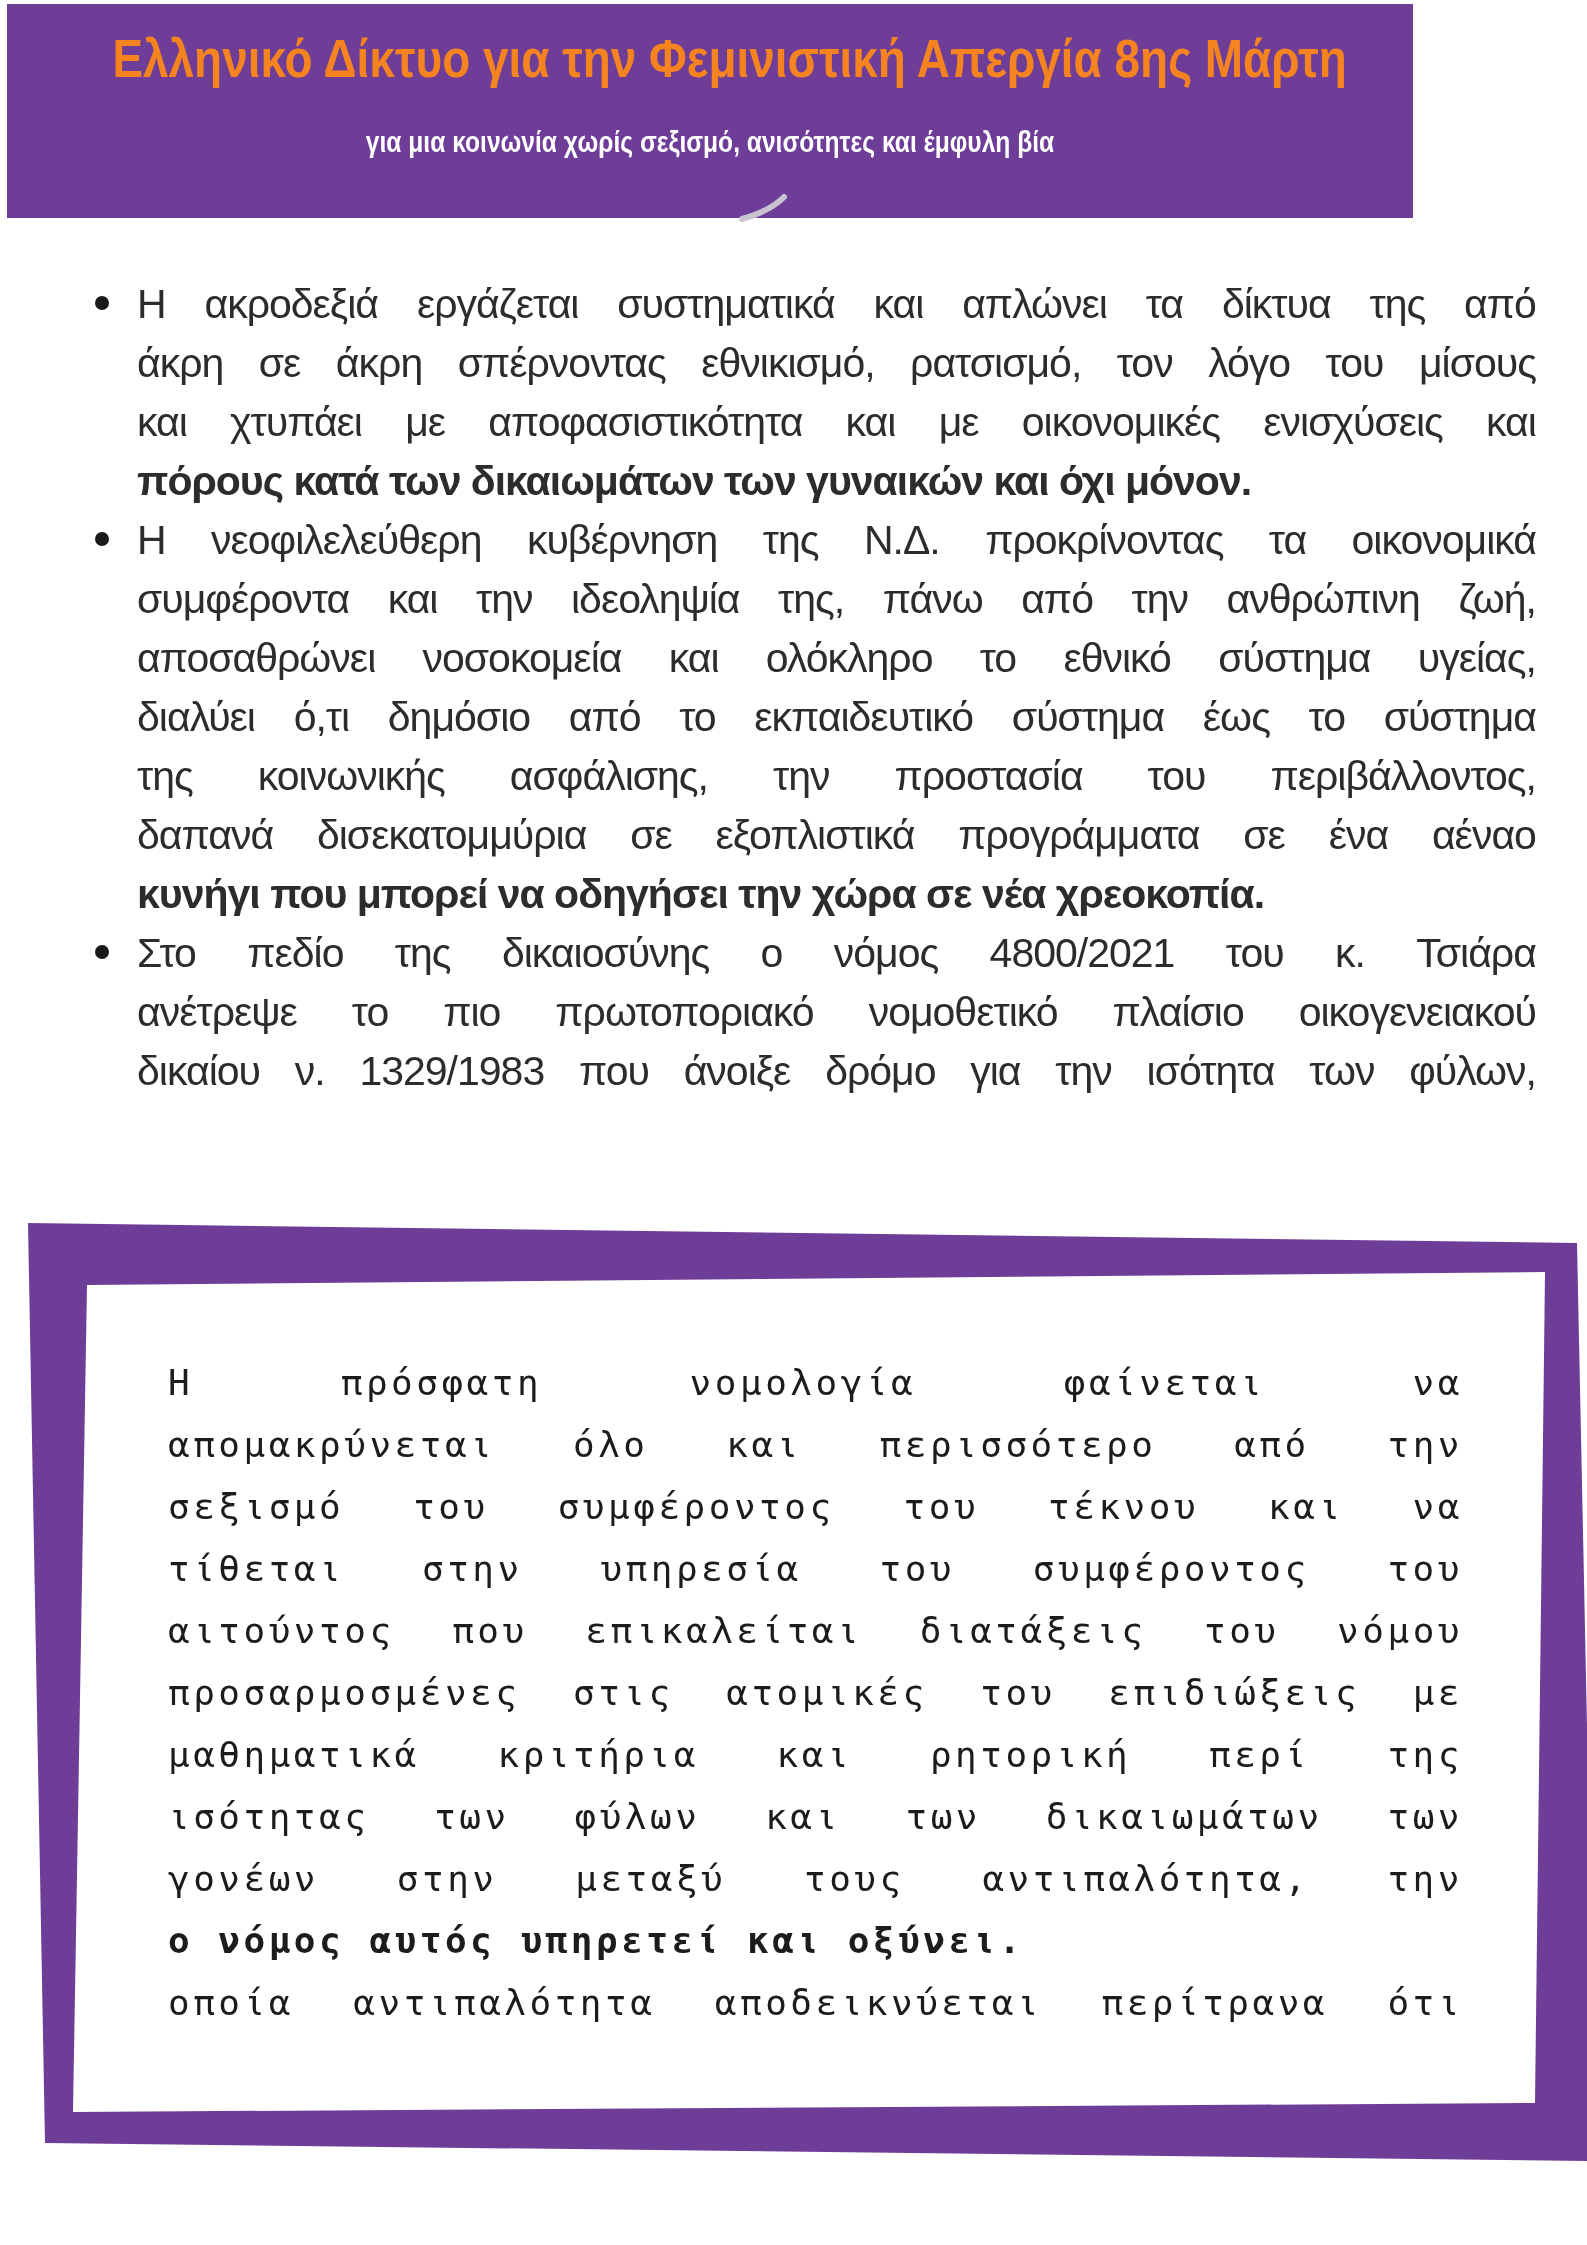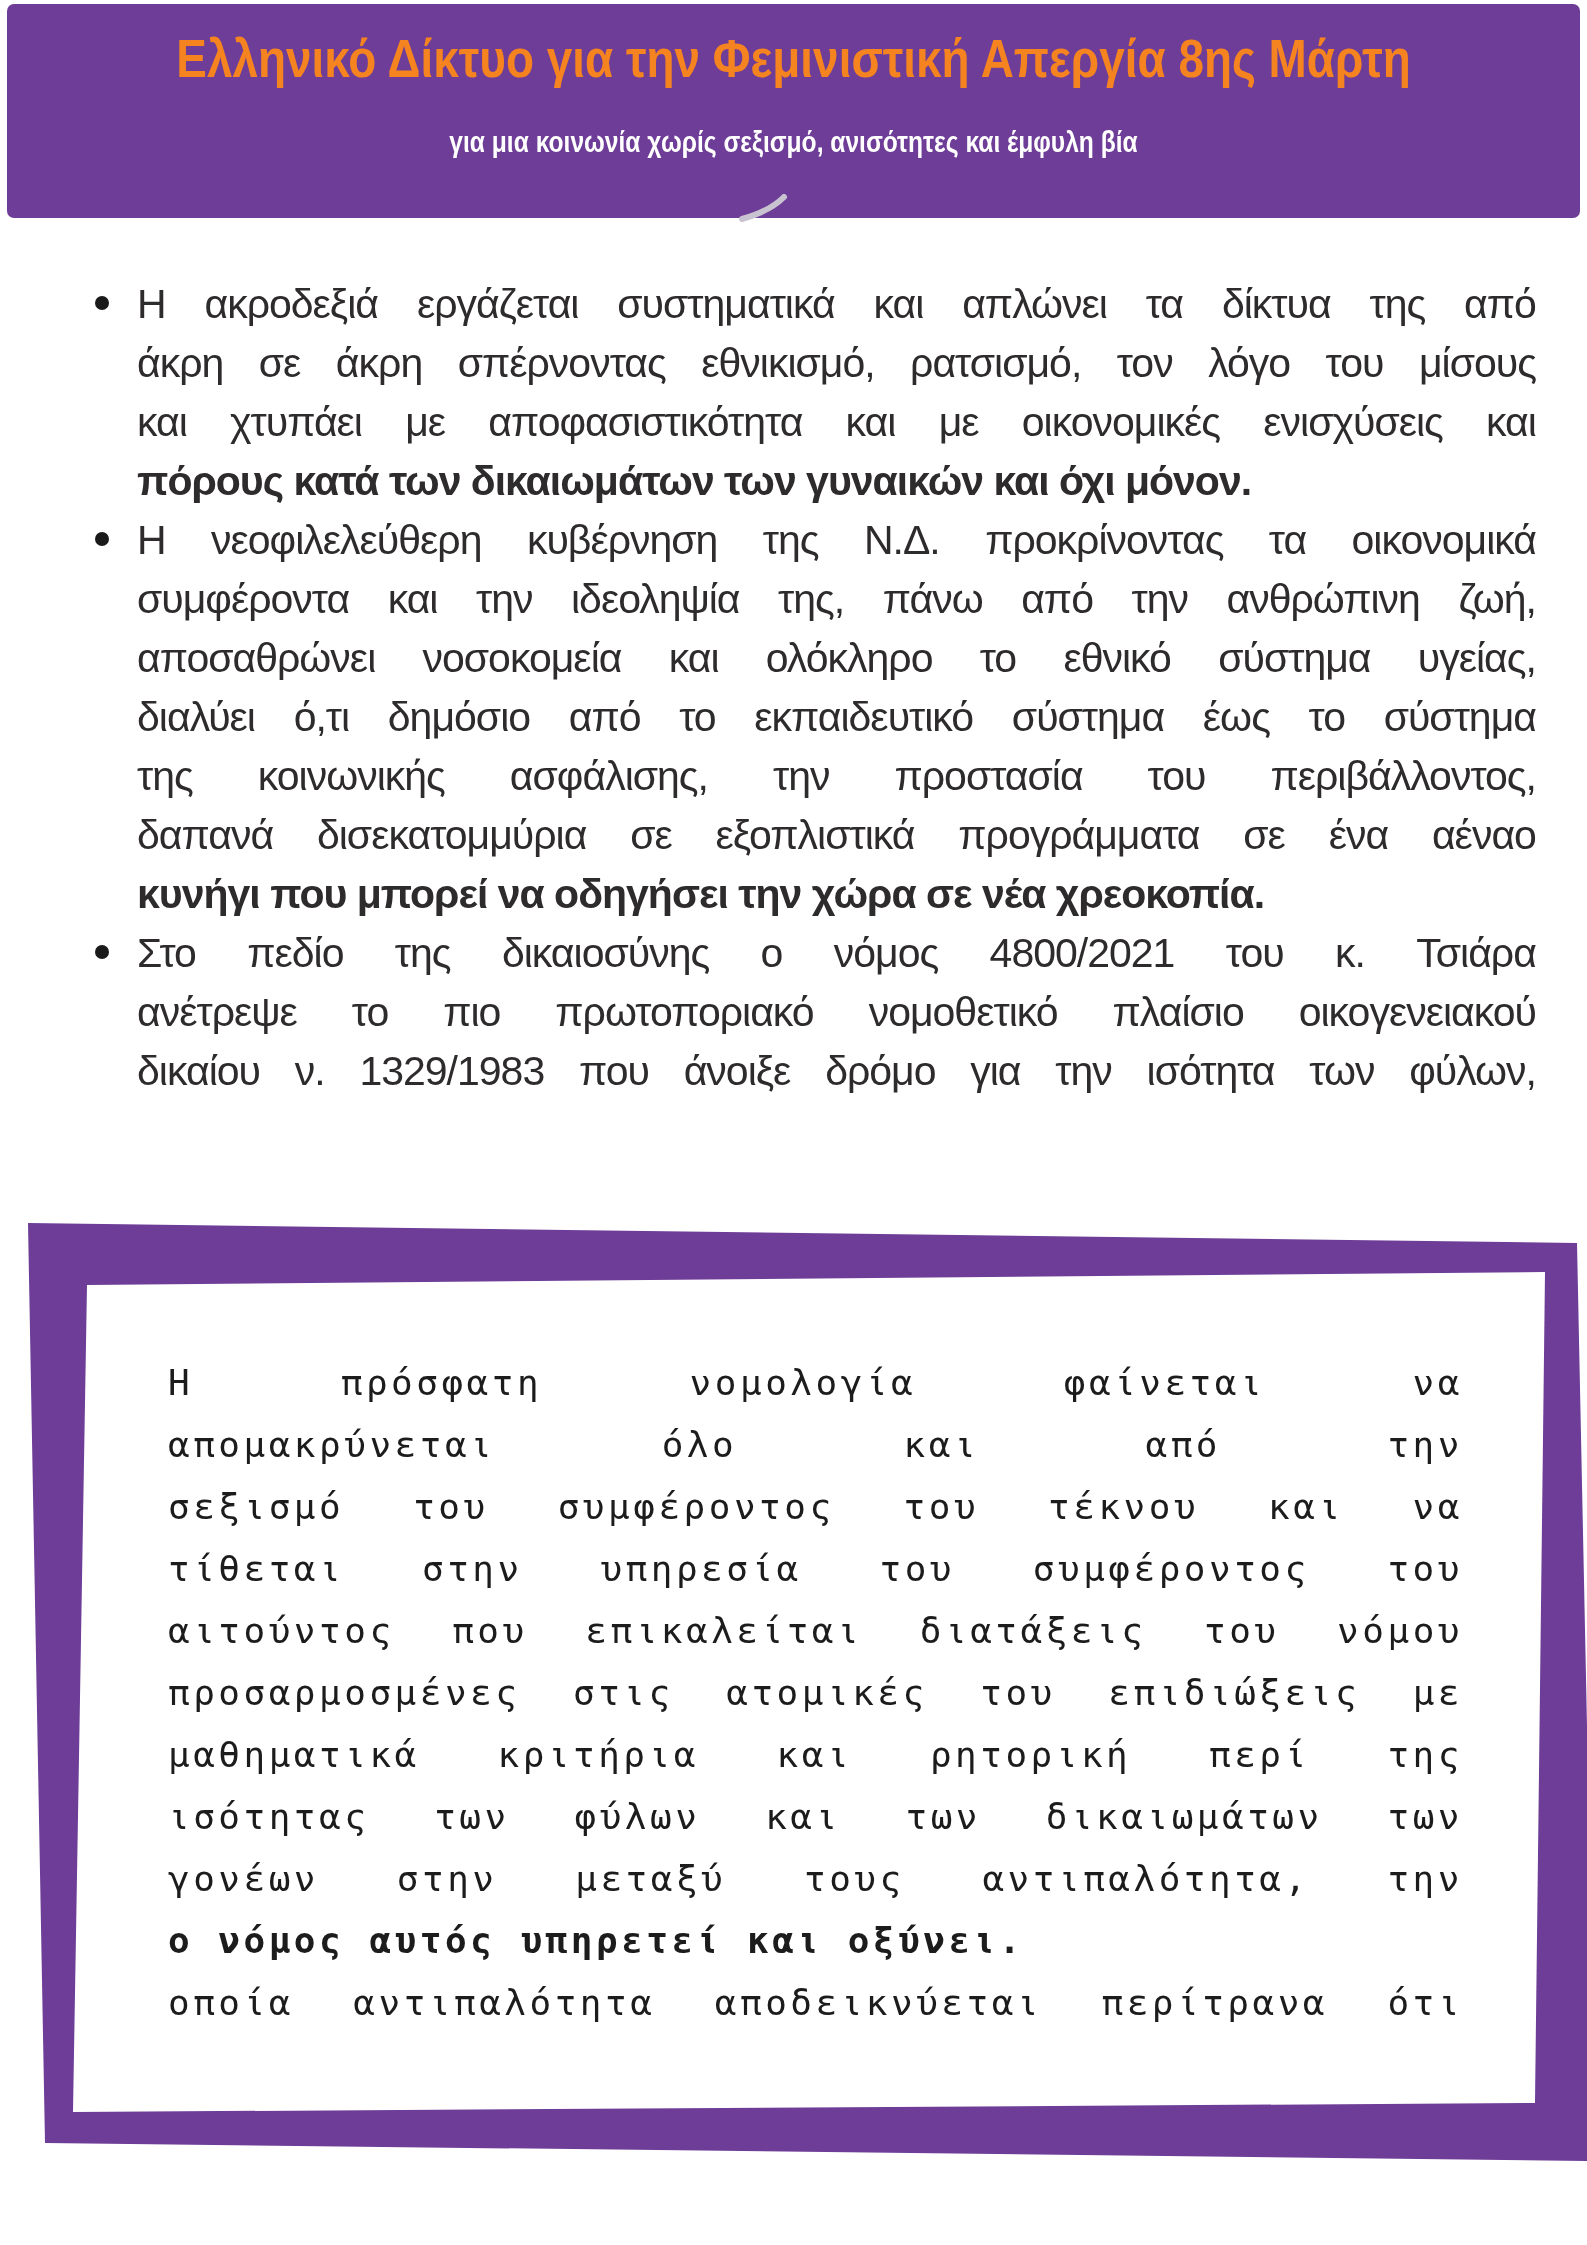--- a/index.html
+++ b/index.html
@@ -9,23 +9,22 @@
     height:2245px;
     background:#ffffff;
     overflow:hidden;
     font-family:"Liberation Sans",sans-serif;
   }
 
   
   .banner{
     position:absolute;
     left:7px; top:4px;
-    width:1573px; height:214px;
+    width:1406px; height:214px;
     background:var(--purple,#6e3d97);
-    border-radius:7px;
   }
   .banner h1{
     margin:26px 0 0 0;
     text-align:center;
     font-size:54px;
     font-weight:bold;
     line-height:1.05;
     color:var(--orange,#f5831f);
     transform:scaleX(0.85);
     transform-origin:center;
@@ -271,20 +270,21 @@
         <span>Η</span>
         <span>πρόσφατη</span>
         <span>νομολογία</span>
         <span>φαίνεται</span>
         <span>να</span>
       </div>
       <div class="jline">
         <span>απομακρύνεται</span>
         <span>όλο</span>
         <span>και</span>
+        <span>περισσότερο</span>
         <span>από</span>
         <span>την</span>
       </div>
       <div class="jline">
         <span>σεξισμό</span>
         <span>του</span>
         <span>συμφέροντος</span>
         <span>του</span>
         <span>τέκνου</span>
         <span>και</span>

